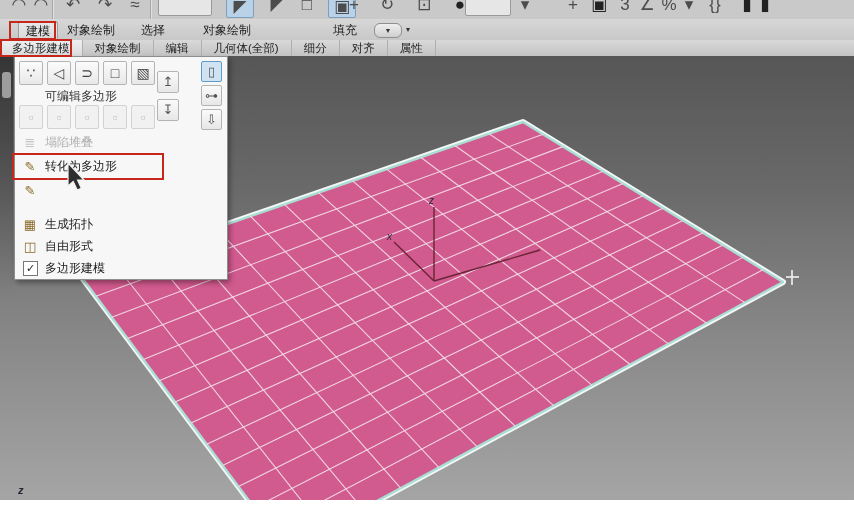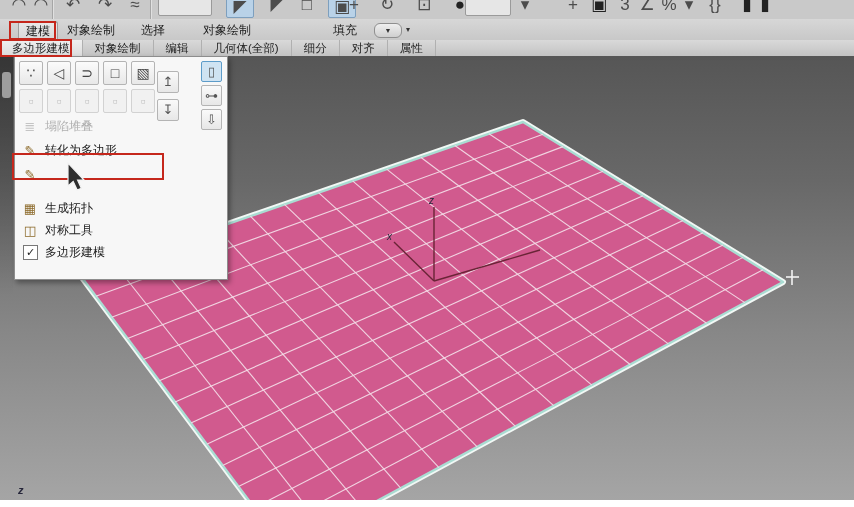--- a/index.html
+++ b/index.html
@@ -167,20 +167,21 @@
   <div class="left-tab"></div>
 
   <div class="drop-panel">
     <div class="subobj-row" id="subobjRow">
         <button class="sub-btn">∵</button>
         <button class="sub-btn">◁</button>
         <button class="sub-btn">⊃</button>
         <button class="sub-btn">□</button>
         <button class="sub-btn">▧</button>
       </div>
+    <div class="obj-label">可编辑多边形</div>
     <div class="gray-row" id="grayRow">
         <button class="sub-btn disabled">▫</button>
         <button class="sub-btn disabled">▫</button>
         <button class="sub-btn disabled">▫</button>
         <button class="sub-btn disabled">▫</button>
         <button class="sub-btn disabled">▫</button>
       </div>
     <div class="menu" id="menuList">
         <div class="menu-item disabled">
           <span class="mi-icon">≣</span>
@@ -192,21 +193,21 @@
         </div>
         <div class="menu-item">
           <span class="mi-icon">✎</span>
         </div>
         <div class="menu-item gap">
           <span class="mi-icon">▦</span>
           <span>生成拓扑</span>
         </div>
         <div class="menu-item">
           <span class="mi-icon">◫</span>
-          <span>对称工具</span>
+          <span>自由形式</span>
         </div>
         <div class="menu-item">
           <span class="mi-check">✓</span>
           <span>多边形建模</span>
         </div>
       </div>
     <div id="stackBtns">
         <button class="stack-btn" style="top: 14px;">↥</button>
         <button class="stack-btn" style="top: 42px;">↧</button>
       </div>

